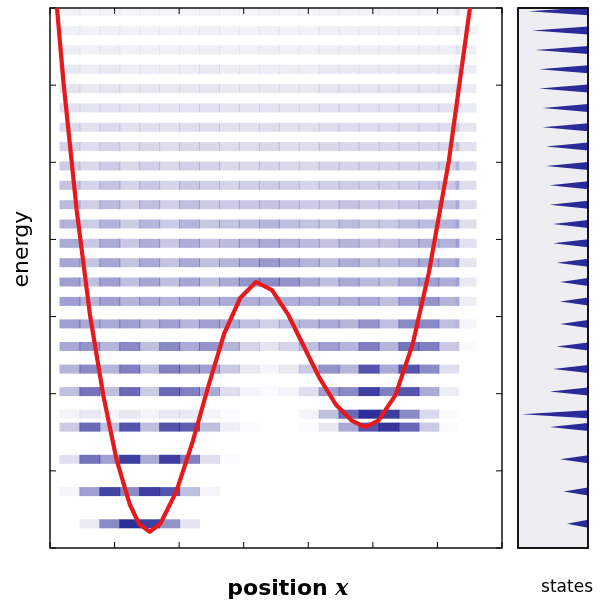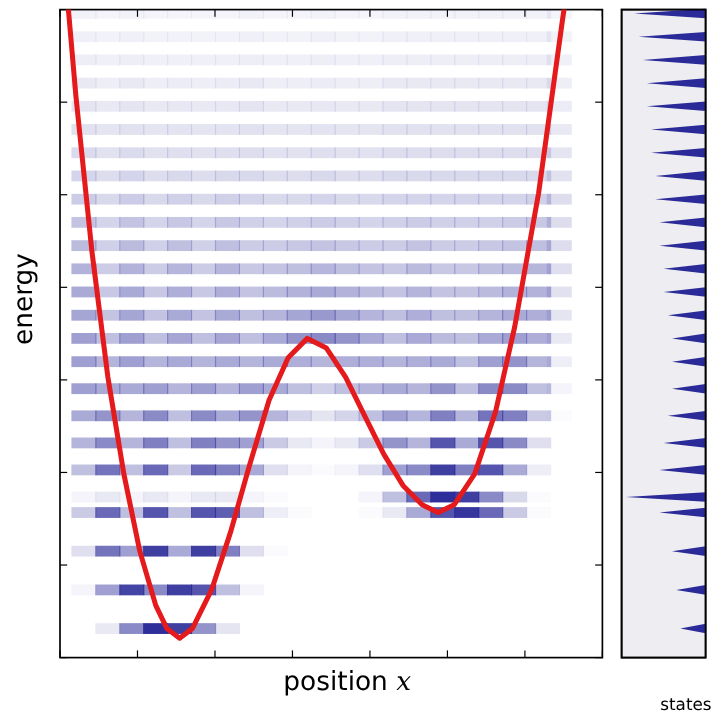--- a/index.html
+++ b/index.html
@@ -21,33 +21,34 @@
     position: absolute;
     font-size: 22px;
   }
   .ylabel {
     left: 8px;
     top: 50%;
     transform: translateY(-50%) rotate(-90deg);
     transform-origin: left top;
   }
   .xlabel {
-    bottom: 19px;
+    bottom: 0;
     left: 50%;
     transform: translateX(-60%);
     font-style: normal;
+    font-weight: bold;
   }
   .xlabel .var {
     font-style: italic;
     font-family: "DejaVu Serif", "Cambria Math", serif;
   }
   .states-label {
     right: 7px;
     bottom: 4px;
-    font-size: 14px;
+    font-size: 17px;
   }
   svg { display: block; position: absolute; left: 0; top: 0; }
 </style>
 </head>
 <body>
 
 <div id="chart">
   <svg id="svg" width="600" height="600">
       <rect x="50" y="8" width="452" height="540" fill="none" stroke="#000000" stroke-width="1.4"></rect>
       <rect x="518" y="8" width="70" height="540" fill="#eeeef2"></rect>

